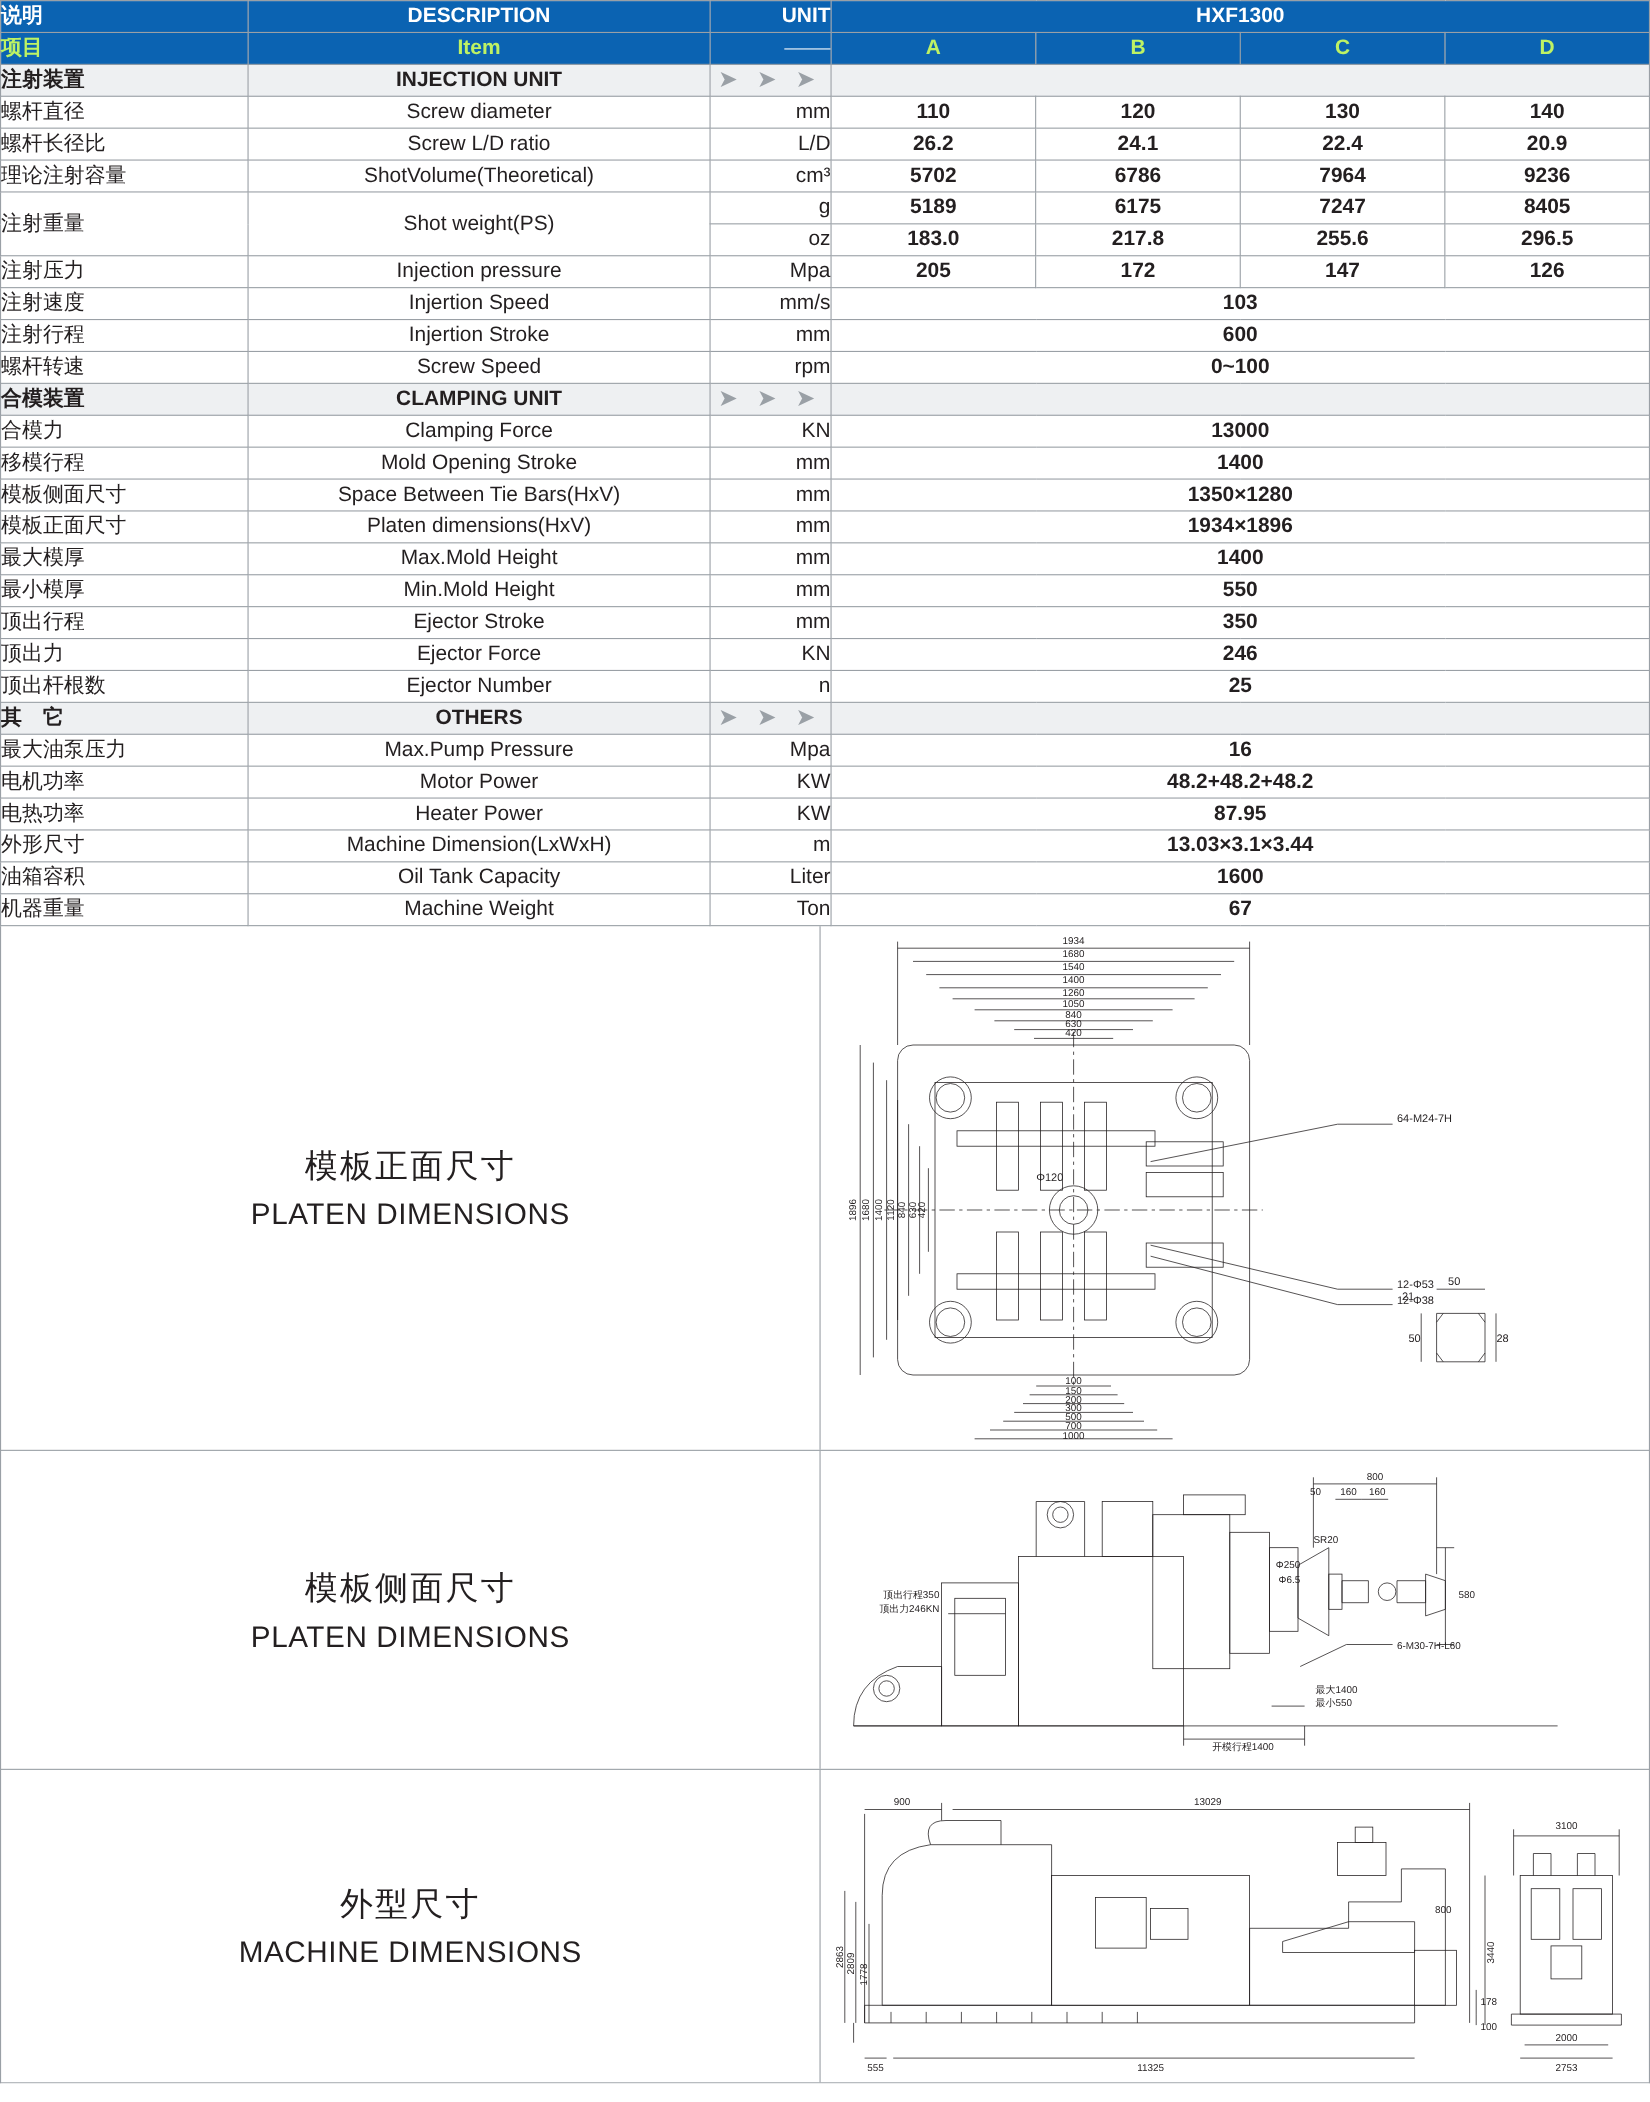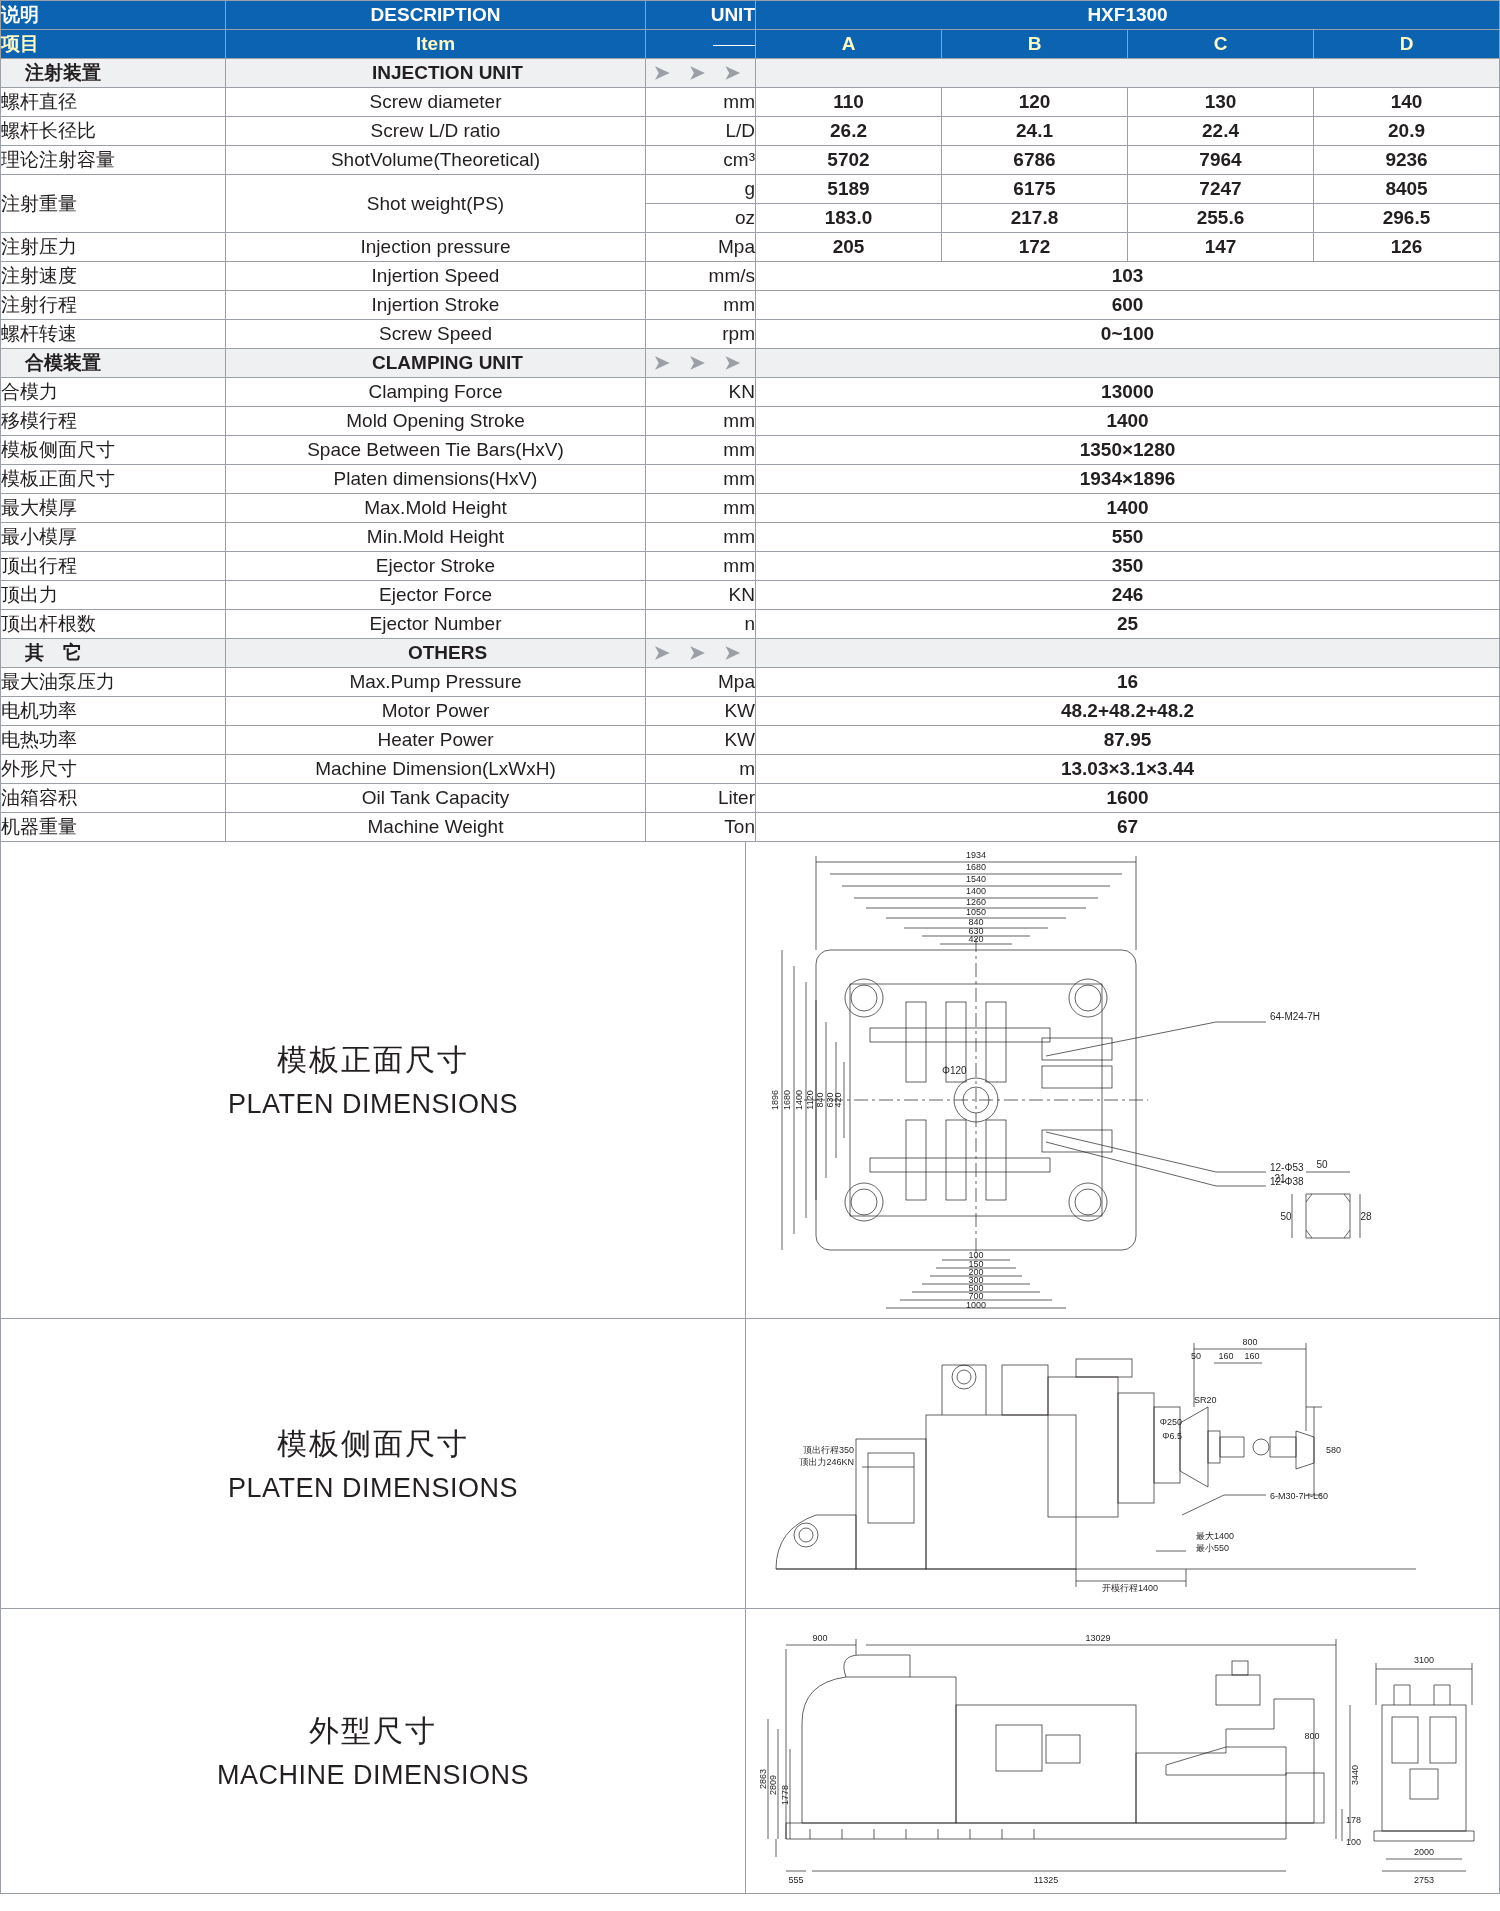--- a/index.html
+++ b/index.html
@@ -31,34 +31,34 @@
   col.c-val{width:186px;}
 
   .hdr td{
     background:#0b63b2;
     color:#ffffff;
     font-weight:bold;
     height:34px;
   }
   .hdr2 td{
     background:#0b63b2;
-    color:#fef9c3;
+    color:#bef264;
     font-weight:bold;
     height:32px;
   }
   .cn{padding-left:10px;text-align:left;}
   .en{padding-left:10px;text-align:center;}
   .ct{text-align:center;font-weight:bold;}
   .unit{text-align:right;}
   .sect td{
     background:#eef0f2;
     font-weight:bold;
     height:30px;
   }
-  .sect .cn, .sect .en{font-weight:bold;padding-left:24px;}
+  .sect .cn, .sect .en{font-weight:bold;}
   .arrows{
     text-align:center;
     color:#9aa0a6;
     letter-spacing:7px;
     font-size:15px;
   }
   .dash{
     display:inline-block;
     border-bottom:1.5px solid #ffffff;
     width:42px;

